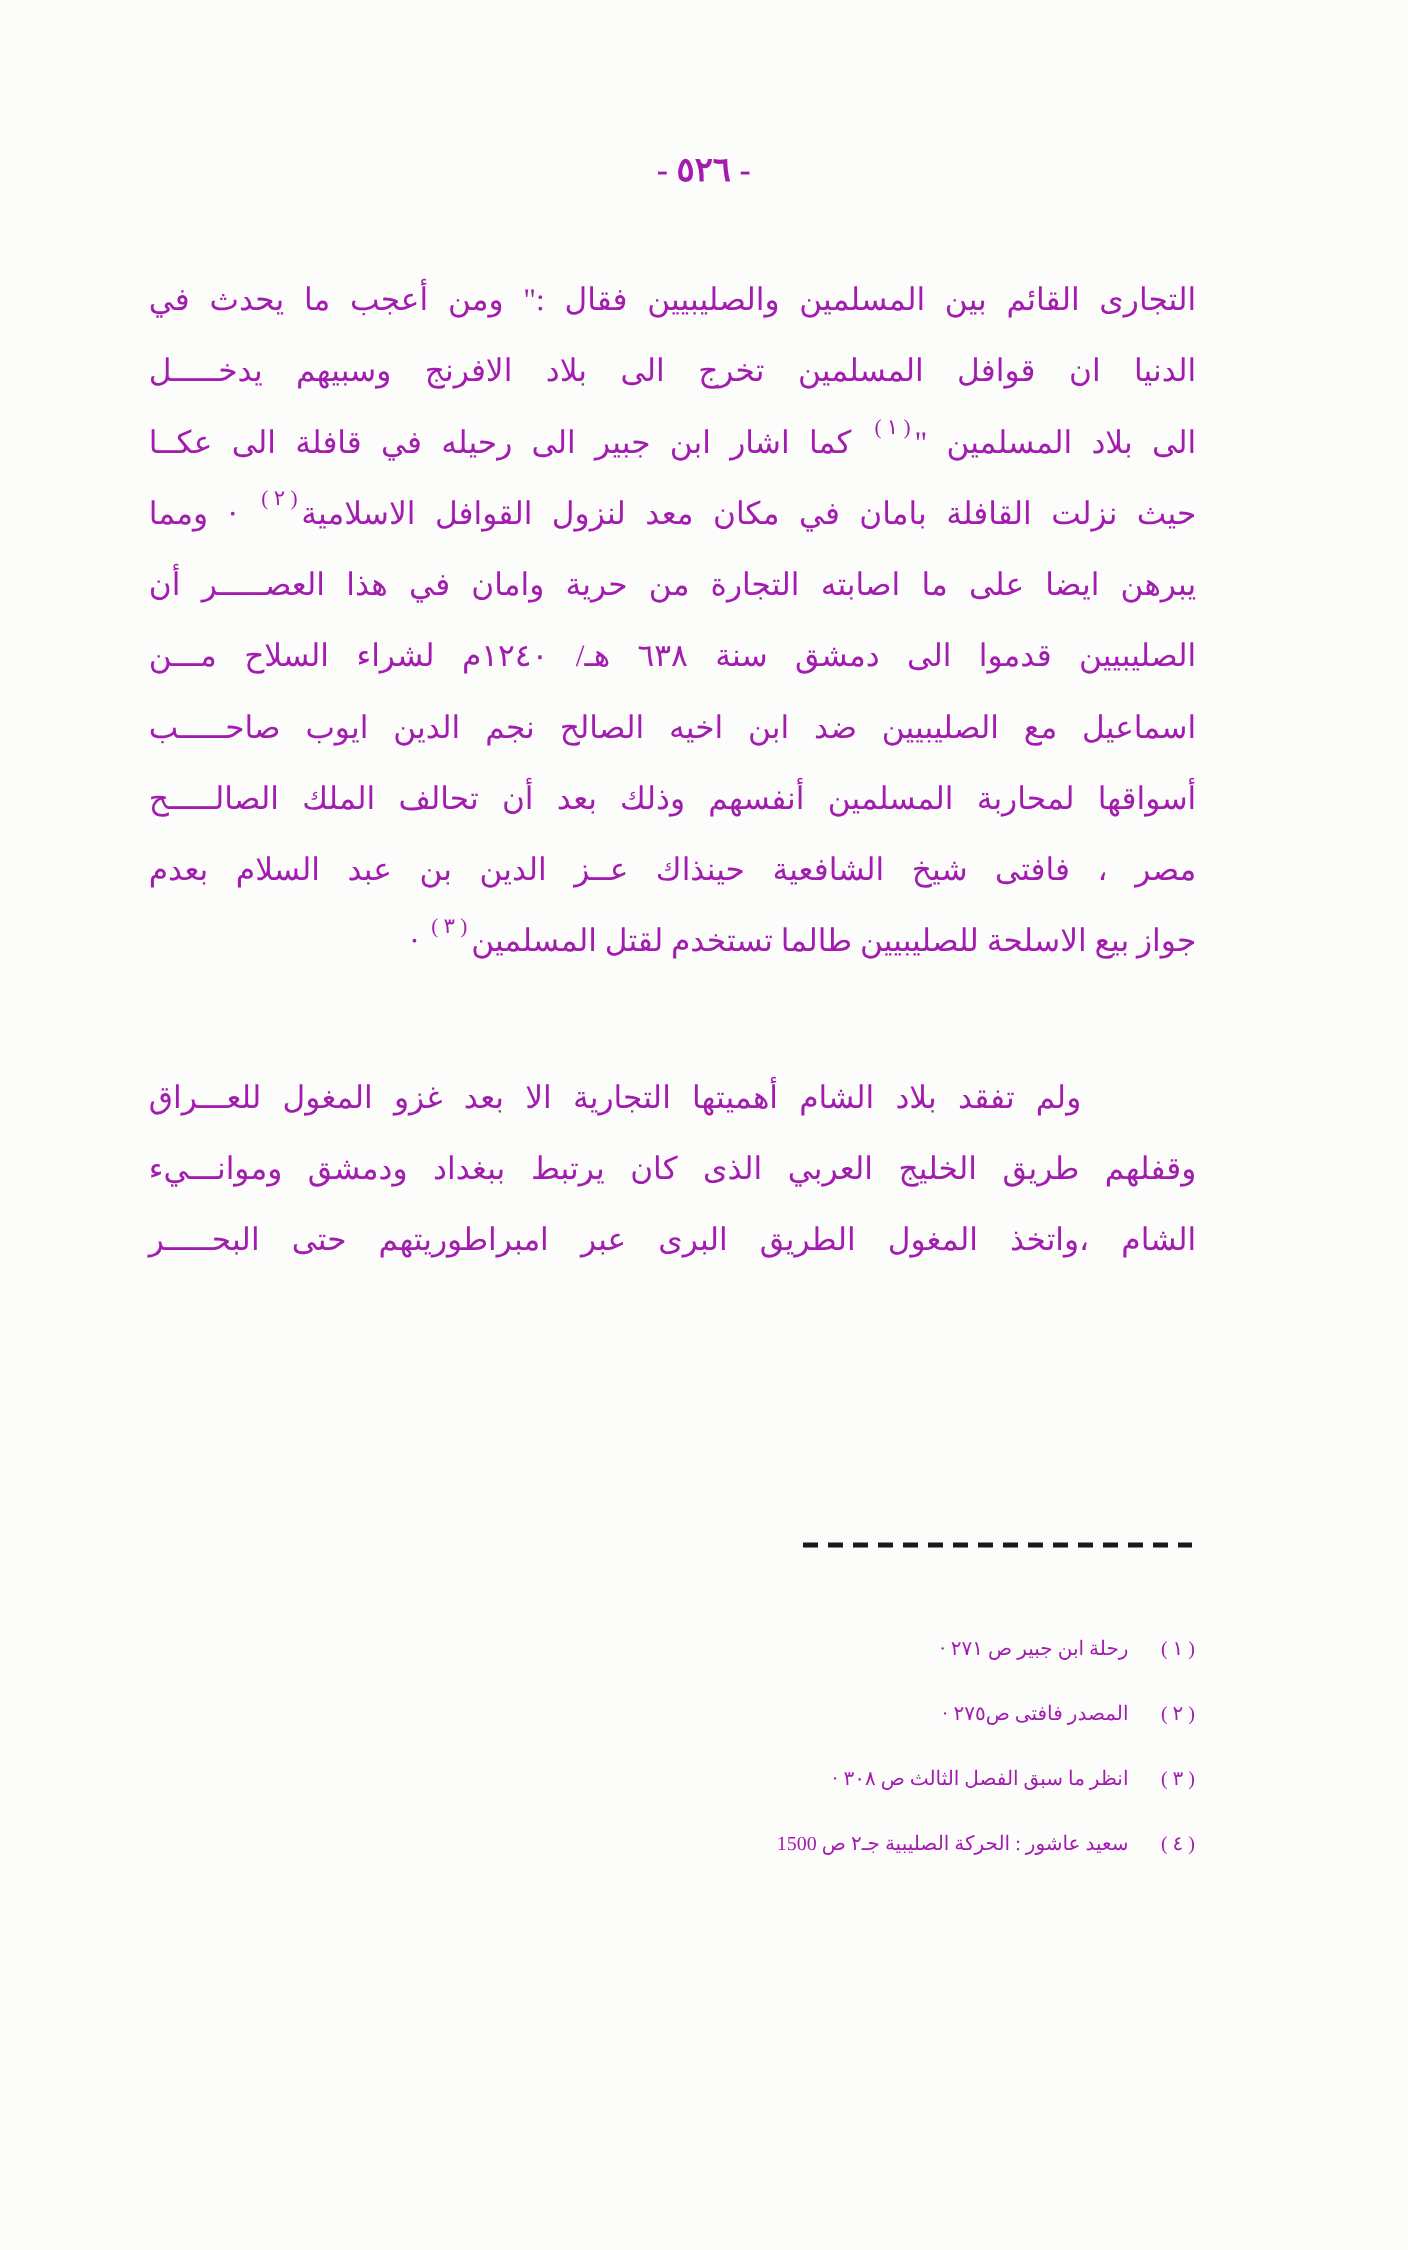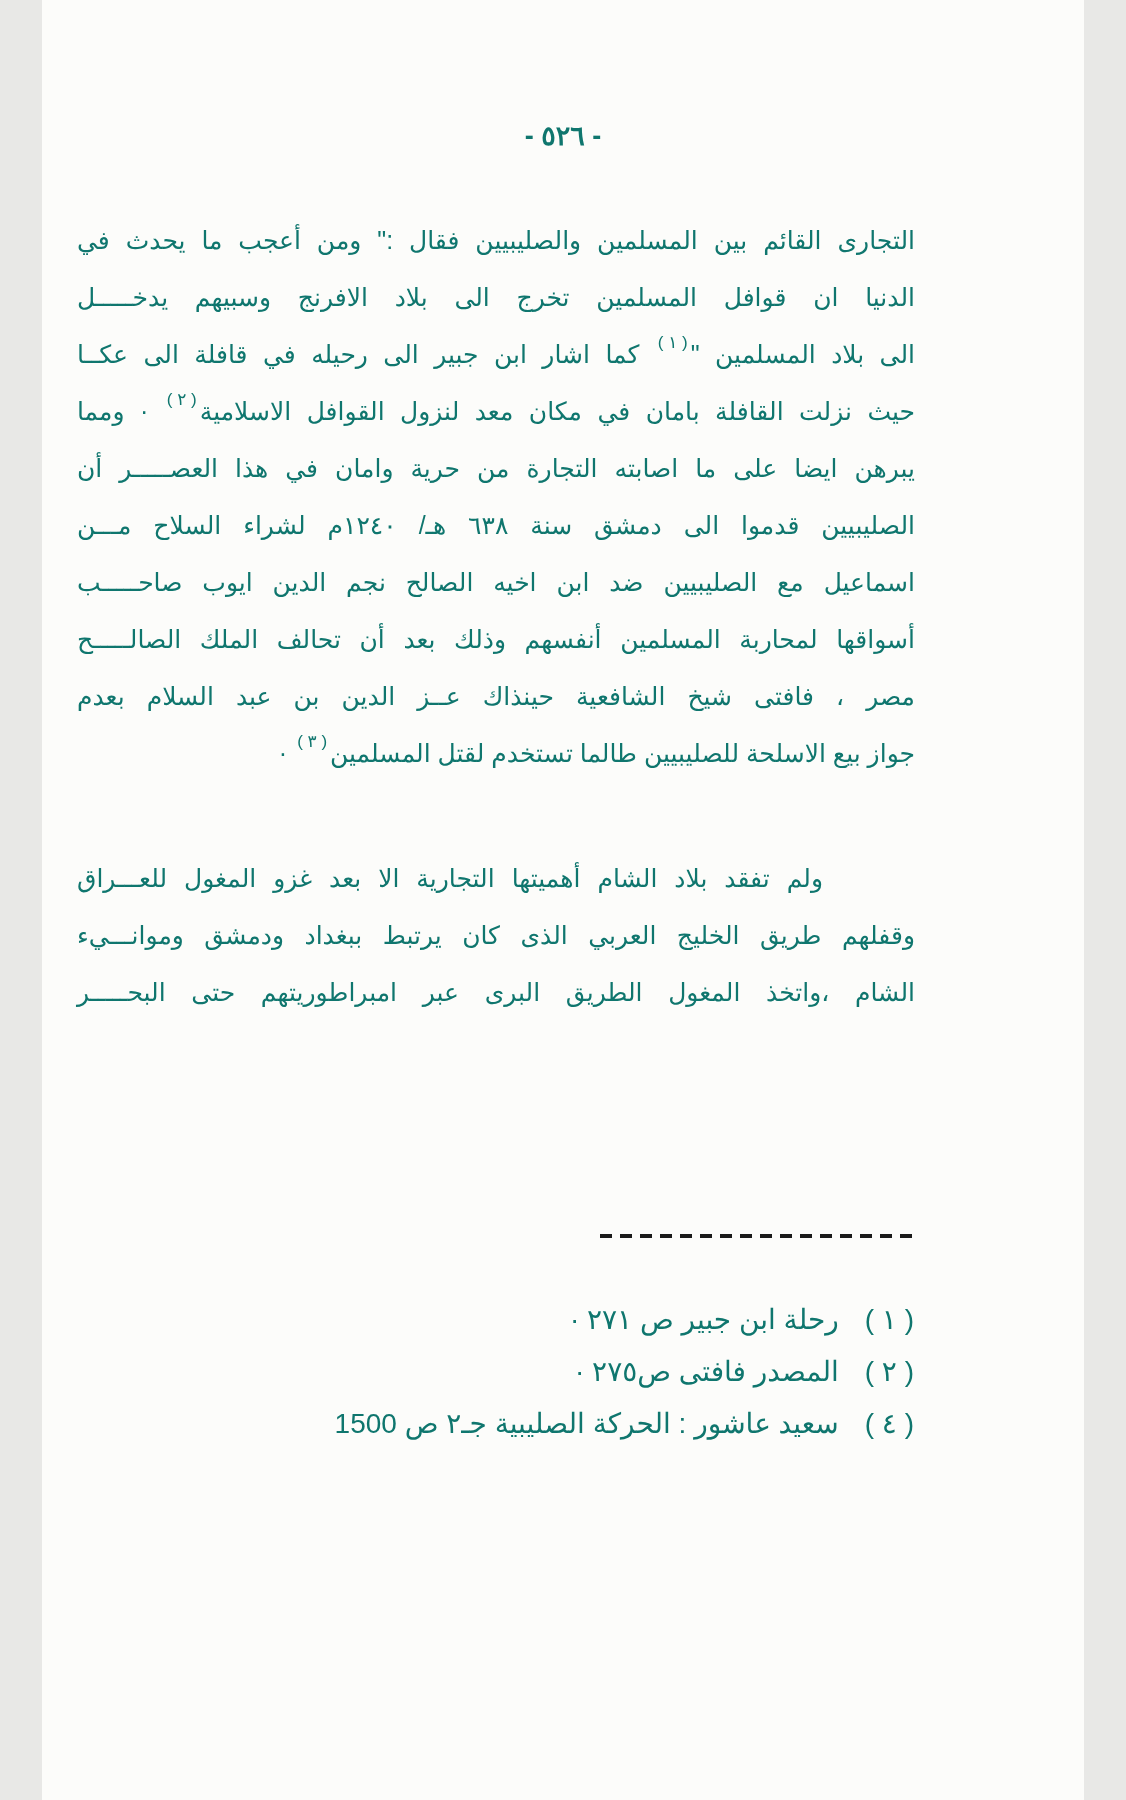--- a/index.html
+++ b/index.html
@@ -1,22 +1,22 @@
 <!DOCTYPE html>
 <html lang="ar"><head>
 <meta charset="utf-8">
 <style>
   html,body{margin:0;padding:0;background:#e8e8e6;}
   .page{
     position:relative;
-    width:1042px;height:1800px;
+    width:1126px;height:1800px;
     margin:0 auto;
     background:#fcfcfa;
-    font-family:Liberation Sans, sans-serif;
-    color:#0f766e;
+    font-family:Liberation Serif, serif;
+    color:#a21caf;
     overflow:hidden;
   }
   .page-number{
     position:absolute;top:120px;left:0;right:0;
     text-align:center;
     font-size:27px;
     letter-spacing:8px;
     font-weight:bold;
   }
   .body-text{
@@ -42,21 +42,21 @@
     margin:0 3px;
   }
   .separator{
     position:absolute;top:1234px;right:172px;
     width:318px;height:4px;
     background:repeating-linear-gradient(to left,#1a1a1a 0 12px,transparent 12px 20px);
   }
   .footnotes{
     position:absolute;top:1294px;right:170px;
     direction:rtl;
-    font-size:28px;
+    font-size:16px;
     width:780px;
   }
   .fn{line-height:52px;text-align:right;white-space:nowrap;}
   .fn .marker{
     display:inline-block;
     margin-left:26px;
     letter-spacing:3px;
   }
 </style>
 </head>
@@ -84,16 +84,17 @@
         <div class="line">وقفلهم طريق الخليج  العربي الذى كان يرتبط ببغداد ودمشق  وموانـــيء</div>
         <div class="line">الشام ،واتخذ المغول الطريق البرى  عبر امبراطوريتهم حتى البحـــــر</div>
       </div>
     </div>
 
   <div class="separator"></div>
 
   <div class="footnotes">
       <div class="fn"><span class="marker">( ١ )</span><span>رحلة ابن جبير ص ٢٧١ ·</span></div>
       <div class="fn"><span class="marker">( ٢ )</span><span>المصدر فافتى ص٢٧٥ ·</span></div>
+      <div class="fn"><span class="marker">( ٣ )</span><span>انظر ما سبق الفصل الثالث ص ٣٠٨ ·</span></div>
       <div class="fn"><span class="marker">( ٤ )</span><span>سعيد عاشور :  الحركة الصليبية  جـ٢ ص 1500</span></div>
     </div>
 
 </div>
 
 </body></html>

